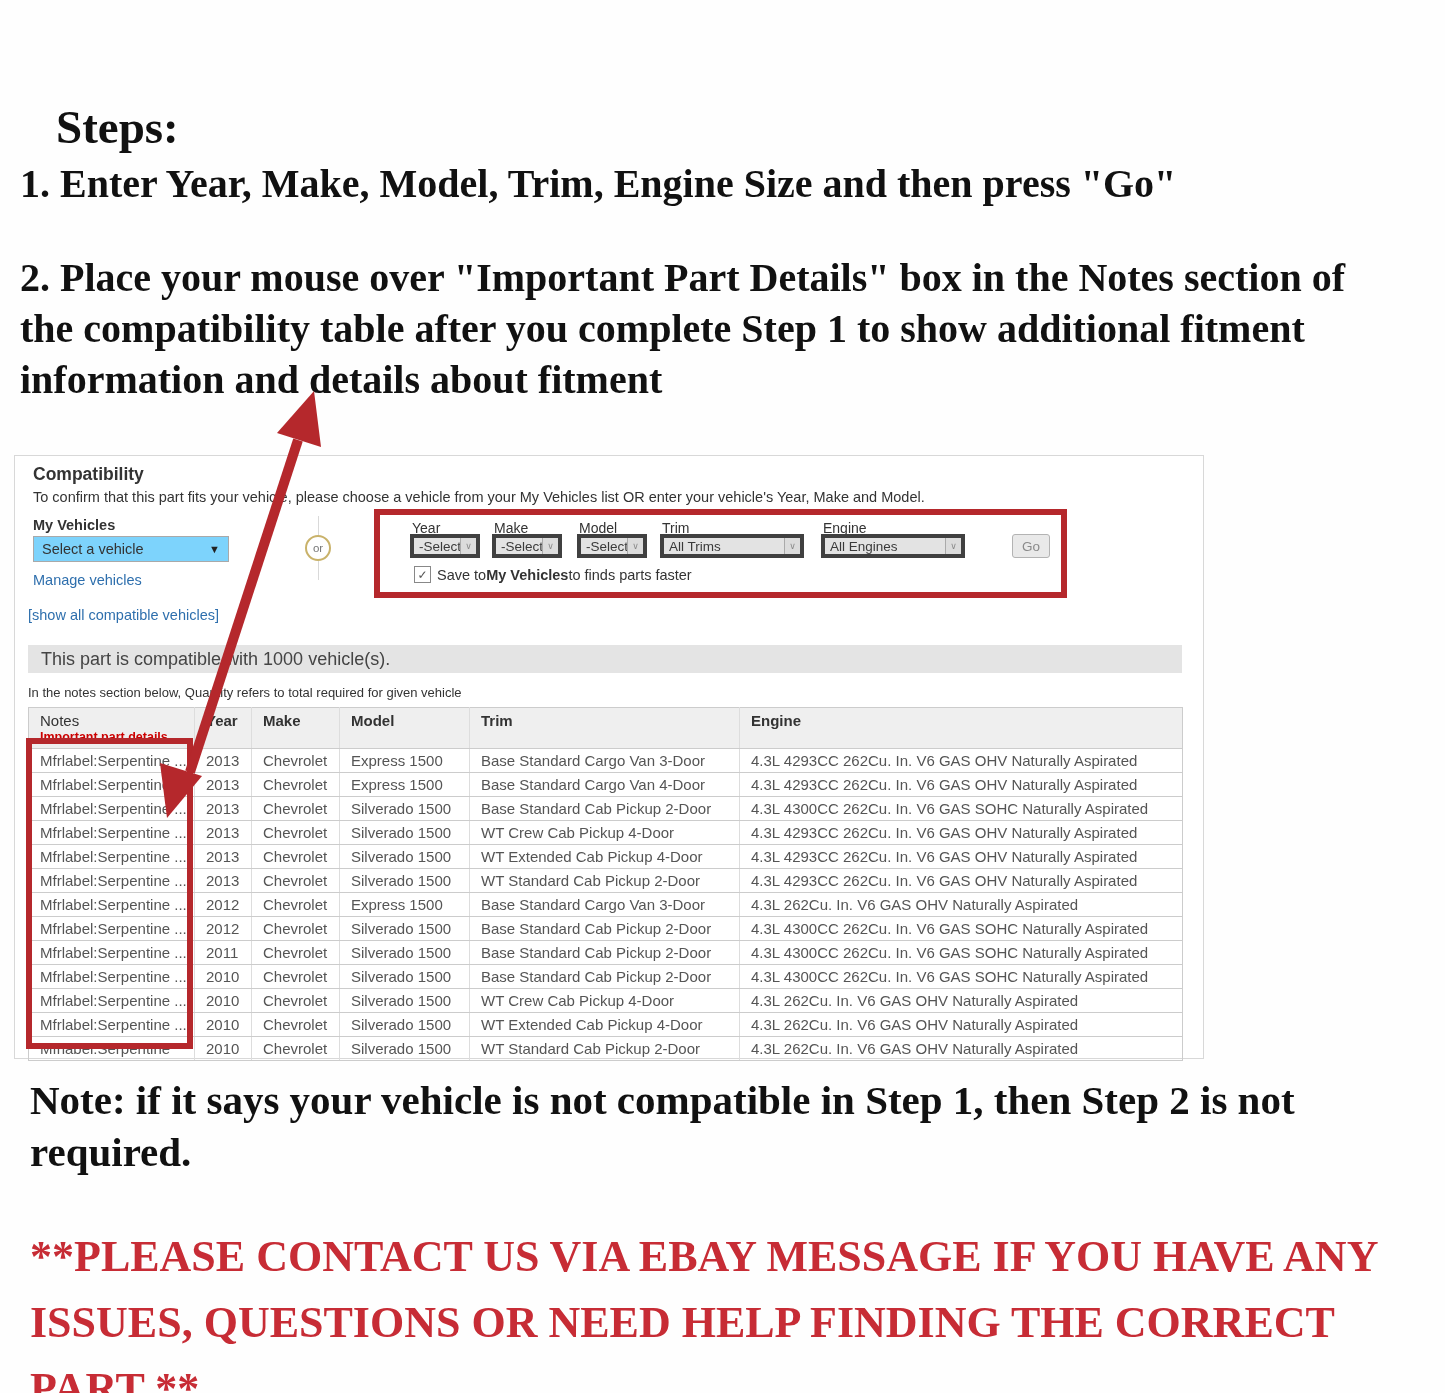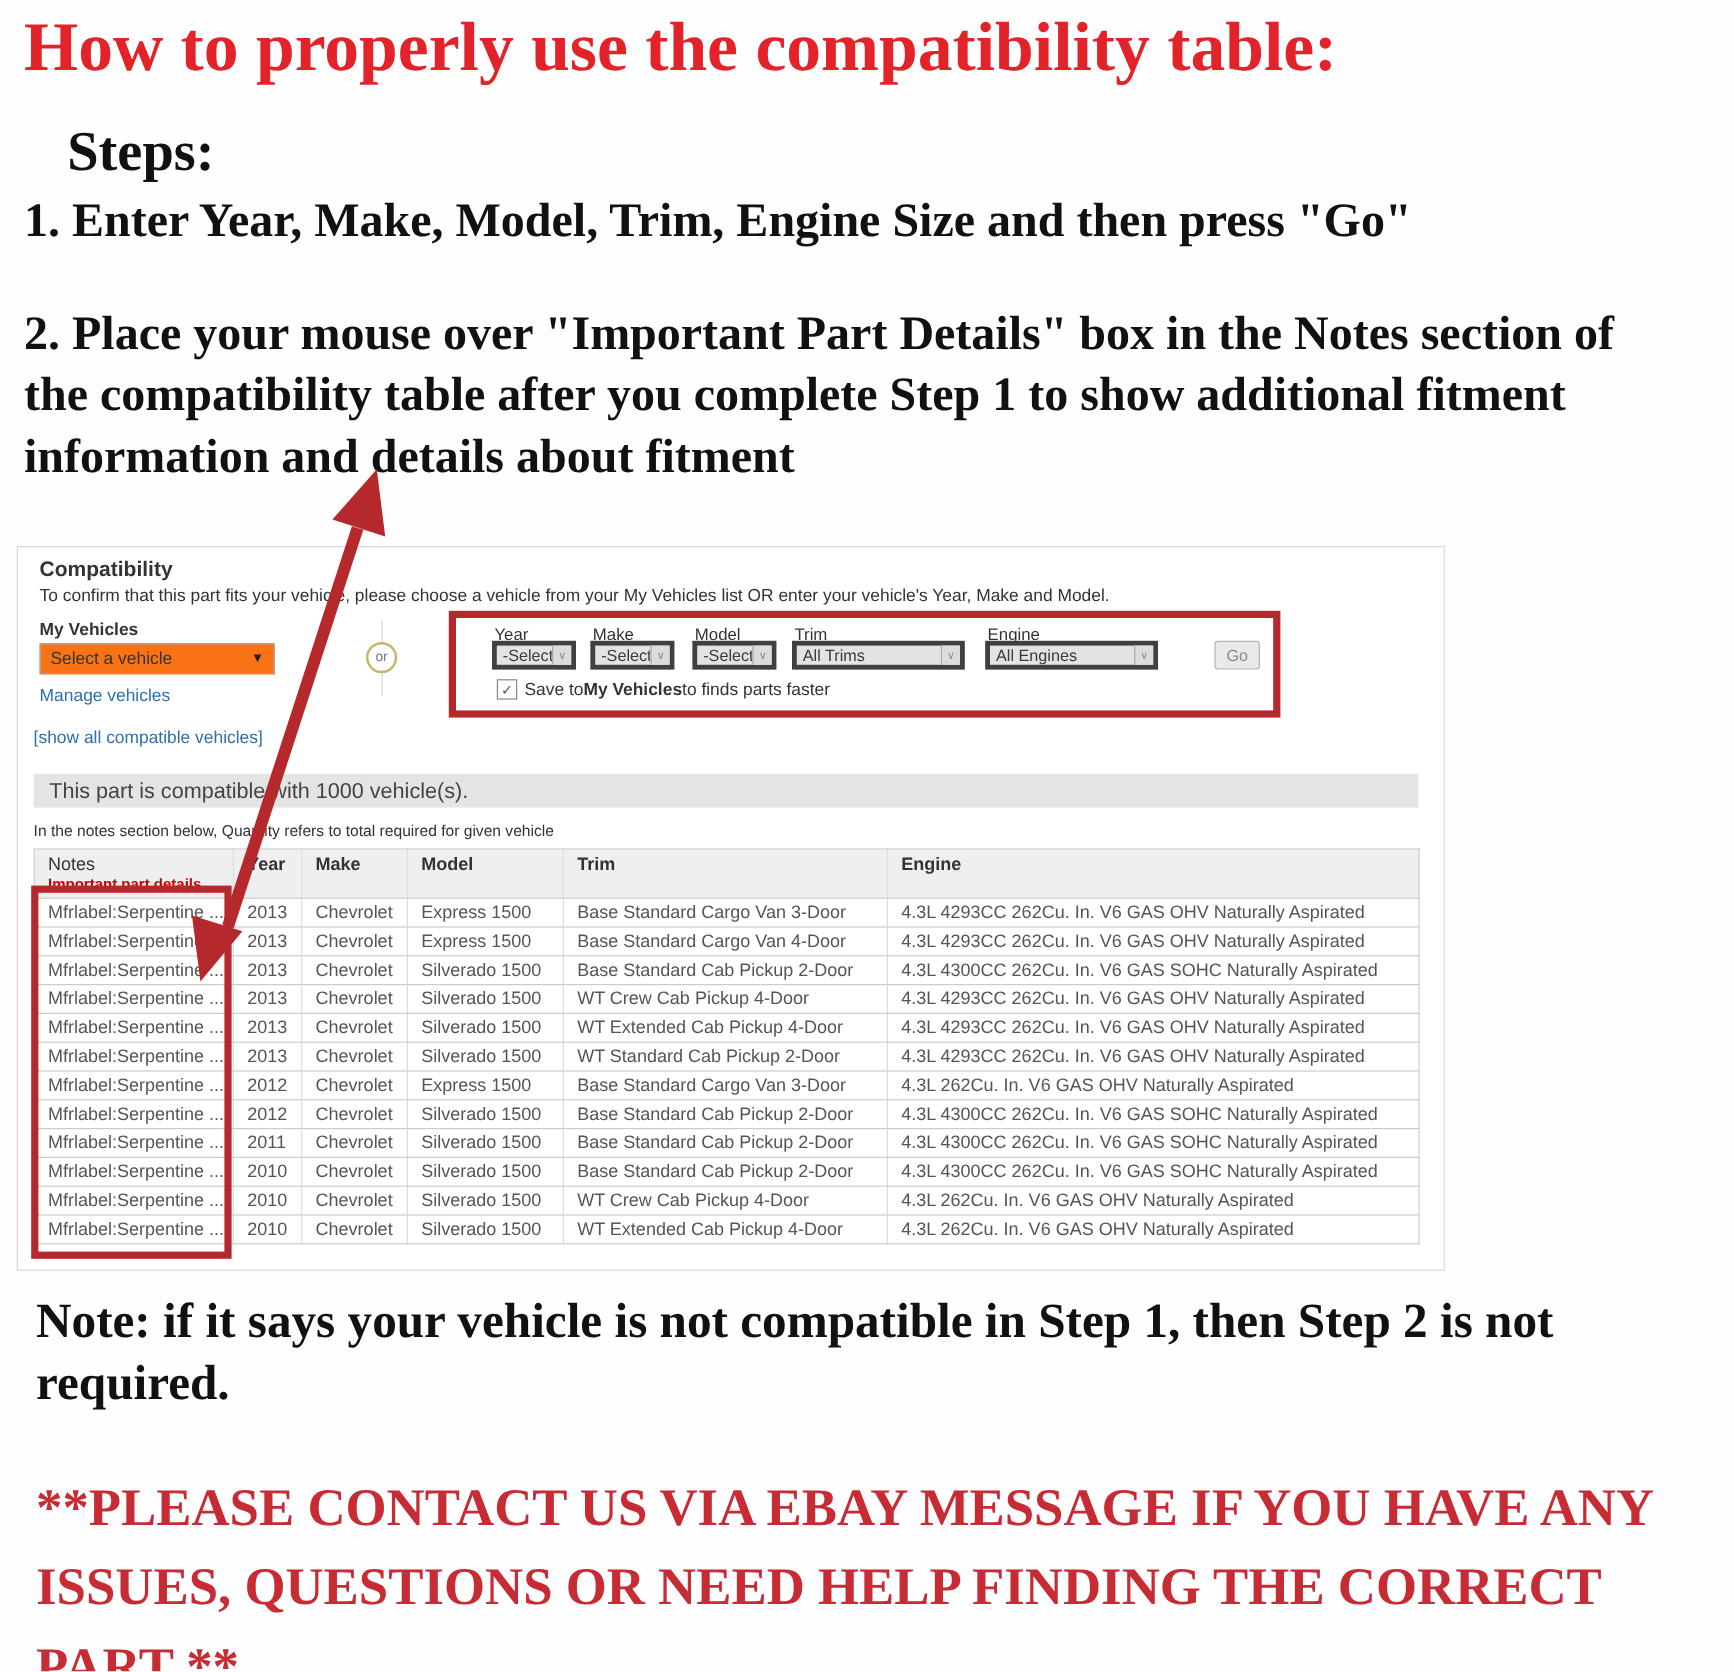--- a/index.html
+++ b/index.html
@@ -15,21 +15,21 @@
   #contact{position:absolute;left:30px;top:1224px;font-size:44px;line-height:66px;width:1400px;}
   
   #widget{position:absolute;left:14px;top:455px;width:1188px;height:602px;background:#fff;
           border:1px solid #d8d8d8;font-size:15px;color:#333;}
   #compat-heading{position:absolute;left:18px;top:8px;font-size:17.5px;font-weight:bold;color:#333;}
   #compat-desc{position:absolute;left:18px;top:33px;font-size:14.5px;color:#333;}
   #my-vehicles-label{position:absolute;left:18px;top:61px;font-weight:bold;font-size:14.5px;}
   .link{color:#2e6fad;font-size:14.5px;cursor:pointer;}
   #manage-link{position:absolute;left:18px;top:116px;}
   #showall-link{position:absolute;left:13px;top:151px;}
-  #vehicle-select{position:absolute;left:18px;top:80px;width:196px;height:26px;background:#f97316;
+  #vehicle-select{position:absolute;left:18px;top:80px;width:196px;height:26px;background:#7dd3fc;
       border:1px solid #a9a9a9;display:flex;align-items:center;justify-content:space-between;
       padding:0 8px;box-sizing:border-box;font-size:14.5px;color:#333;}
   #vehicle-select .tri{font-size:11px;color:#222;}
   #or-divider{position:absolute;left:303px;top:60px;width:1px;height:64px;background:#d9d9d9;}
   #or-circle{position:absolute;left:290px;top:79px;width:26px;height:26px;border:2px solid #c9b26a;
       border-radius:50%;background:#fff;display:flex;align-items:center;justify-content:center;
       font-size:11.5px;color:#777;box-sizing:border-box;}
   #finder-box{position:absolute;left:359px;top:53px;width:693px;height:89px;
       border:6px solid #b5282c;box-sizing:border-box;z-index:4;pointer-events:none;}
   .fld-label{position:absolute;top:64px;font-size:14px;color:#333;}
@@ -63,21 +63,20 @@
   #imp-details{display:block;color:#c00;font-weight:bold;font-size:12.5px;margin-top:1px;}
   #notes-red-box{position:absolute;left:11px;top:282px;width:167px;height:311px;
       border:6px solid #b5282c;box-sizing:border-box;z-index:5;pointer-events:none;}
   #arrow-svg{position:absolute;left:0;top:0;z-index:6;pointer-events:none;}
 </style>
 </head>
 <body>
 
 <div id="page">
 
-  <div id="title" class="serif" style="color:#e2232a">How to properly use the compatibility table:</div>
   <div id="steps-heading" class="serif">Steps:</div>
   <div id="step1" class="serif">1. Enter Year, Make, Model, Trim, Engine Size and then press "Go"</div>
   <div id="step2" class="serif">2. Place your mouse over "Important Part Details" box in the Notes section of the compatibility table after you complete Step 1 to show additional fitment information and details about fitment</div>
 
   <div id="widget">
     <div id="compat-heading">Compatibility</div>
     <div id="compat-desc">To confirm that this part fits your vehicle, please choose a vehicle from your My Vehicles list OR enter your vehicle's Year, Make and Model.</div>
 
     <div id="my-vehicles-label">My Vehicles</div>
 
@@ -246,20 +245,28 @@
             <td>4.3L 262Cu. In. V6 GAS OHV Naturally Aspirated</td>
           </tr>
           <tr>
             <td>Mfrlabel:Serpentine ...</td>
             <td>2010</td>
             <td>Chevrolet</td>
             <td>Silverado 1500</td>
             <td>WT Extended Cab Pickup 4-Door</td>
             <td>4.3L 262Cu. In. V6 GAS OHV Naturally Aspirated</td>
           </tr>
+          <tr>
+            <td>Mfrlabel:Serpentine</td>
+            <td>2010</td>
+            <td>Chevrolet</td>
+            <td>Silverado 1500</td>
+            <td>WT Standard Cab Pickup 2-Door</td>
+            <td>4.3L 262Cu. In. V6 GAS OHV Naturally Aspirated</td>
+          </tr>
         </tbody>
     </table>
 
     <div id="notes-red-box"></div>
   </div>
 
   <svg id="arrow-svg" width="1445" height="1393" viewBox="0 0 1445 1393">
     <line x1="298" y1="440" x2="190" y2="772" stroke="#b5282c" stroke-width="10"></line>
     <polygon points="314,391 321,447 277,433" fill="#b5282c"></polygon>
     <polygon points="167,818 202,776 160,763" fill="#b5282c"></polygon>

